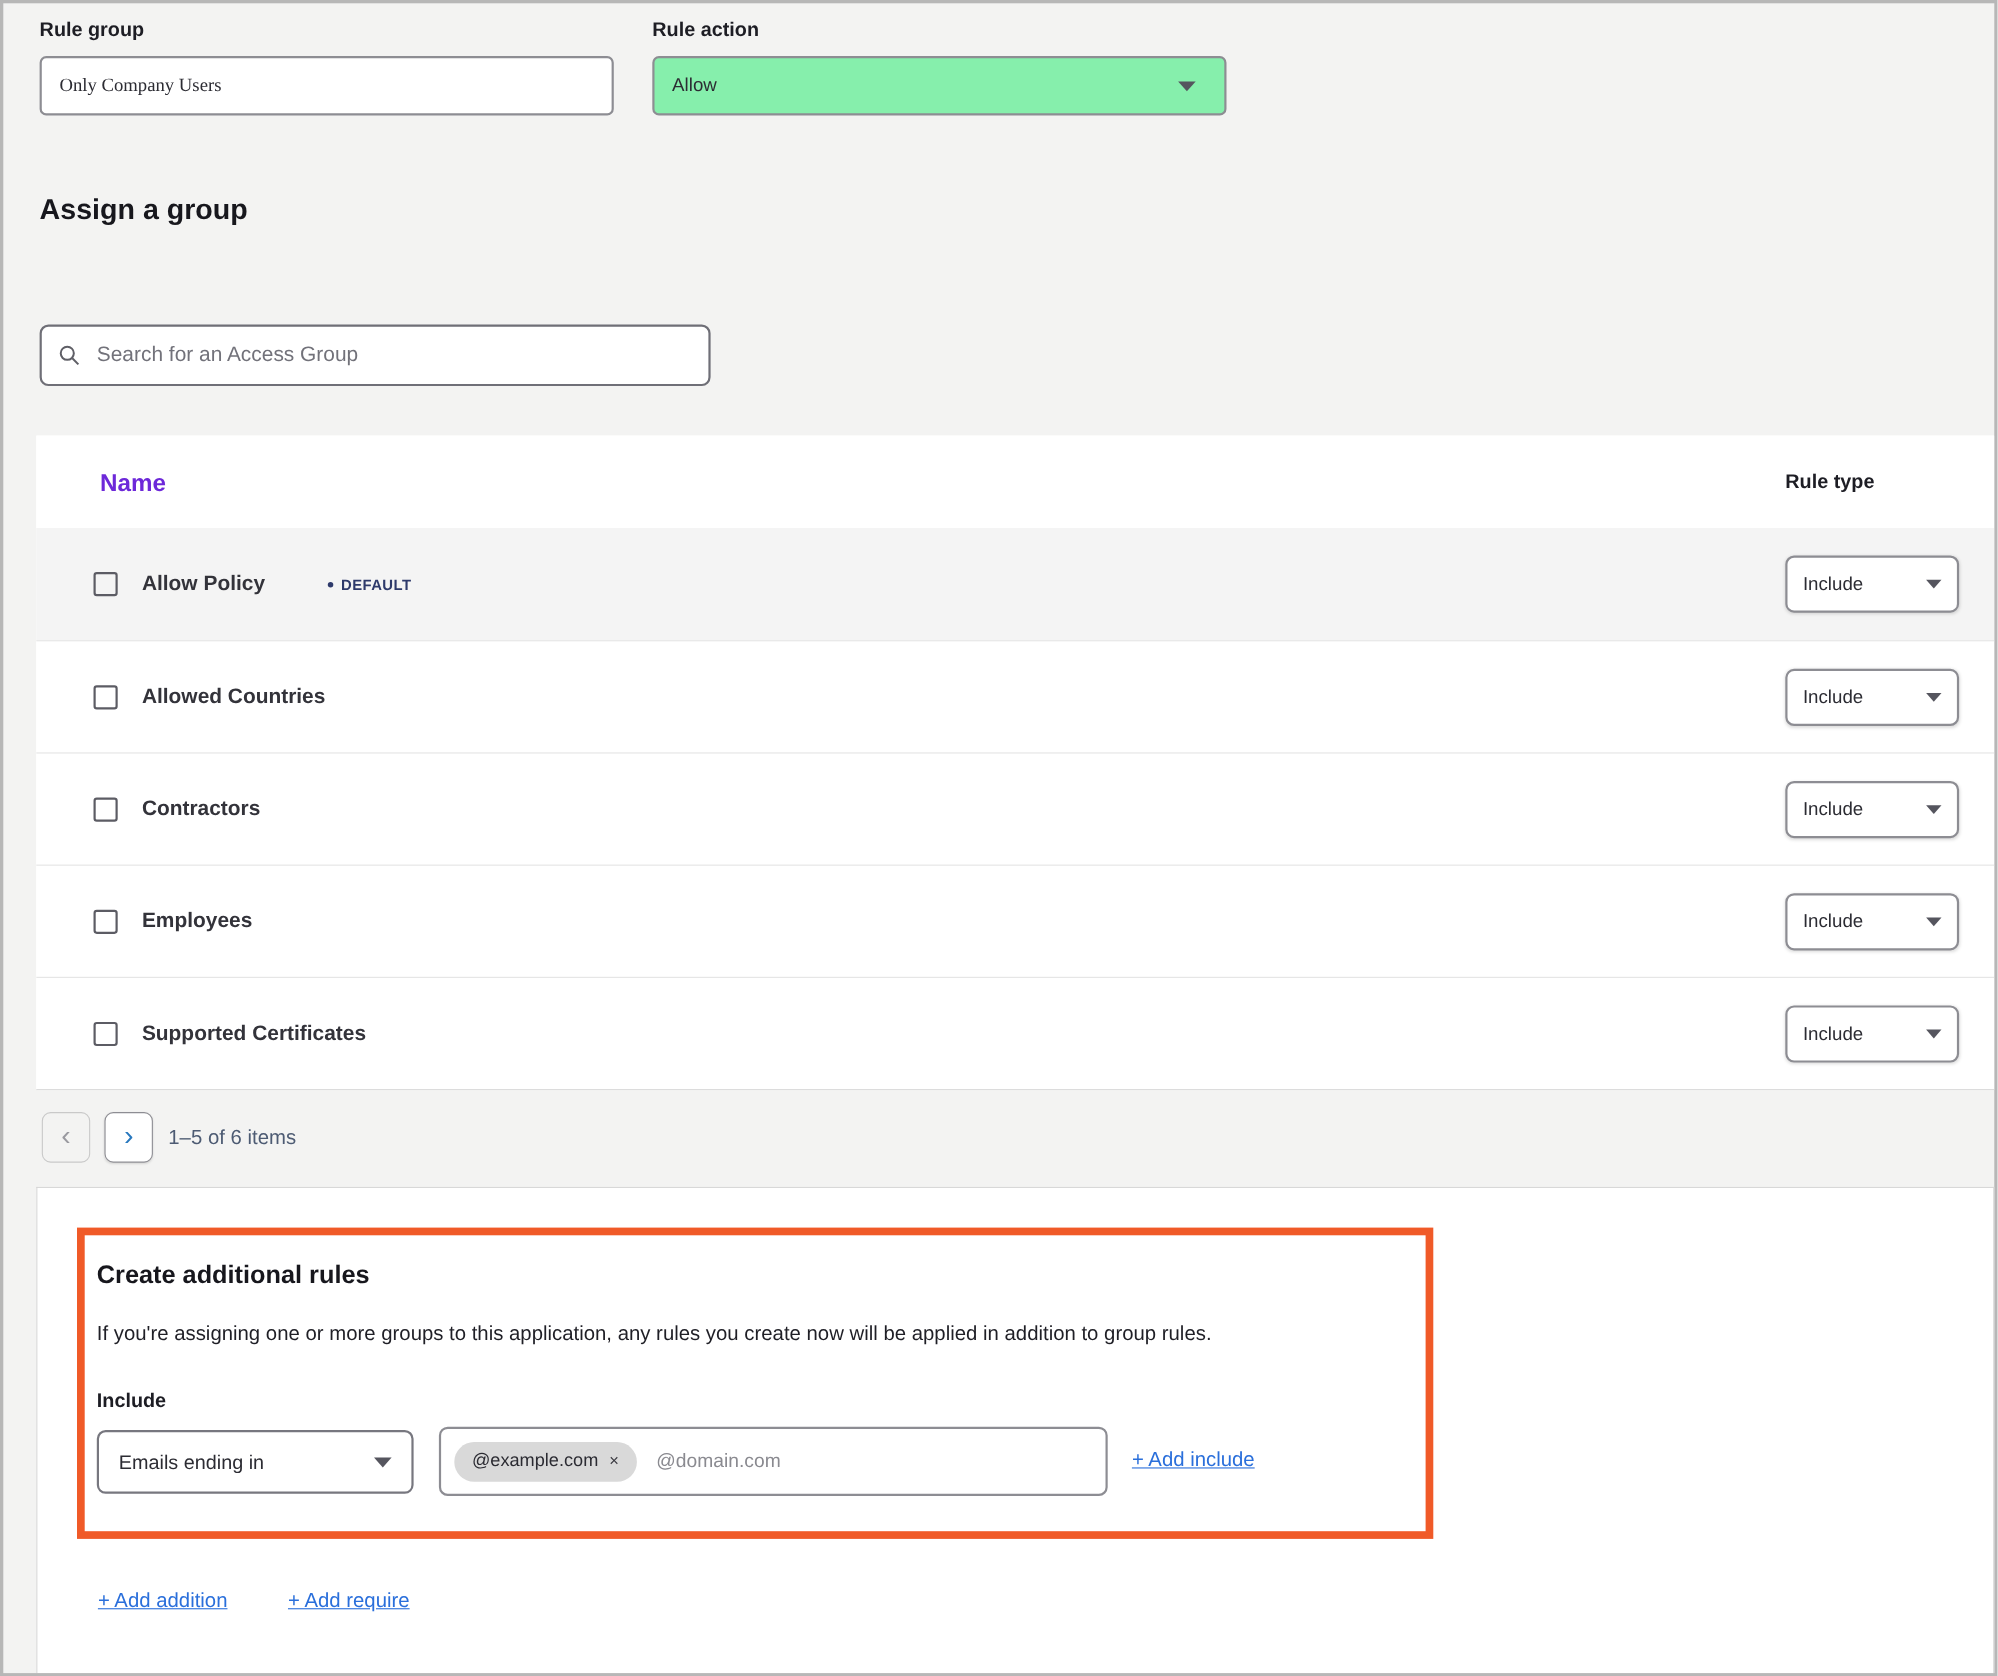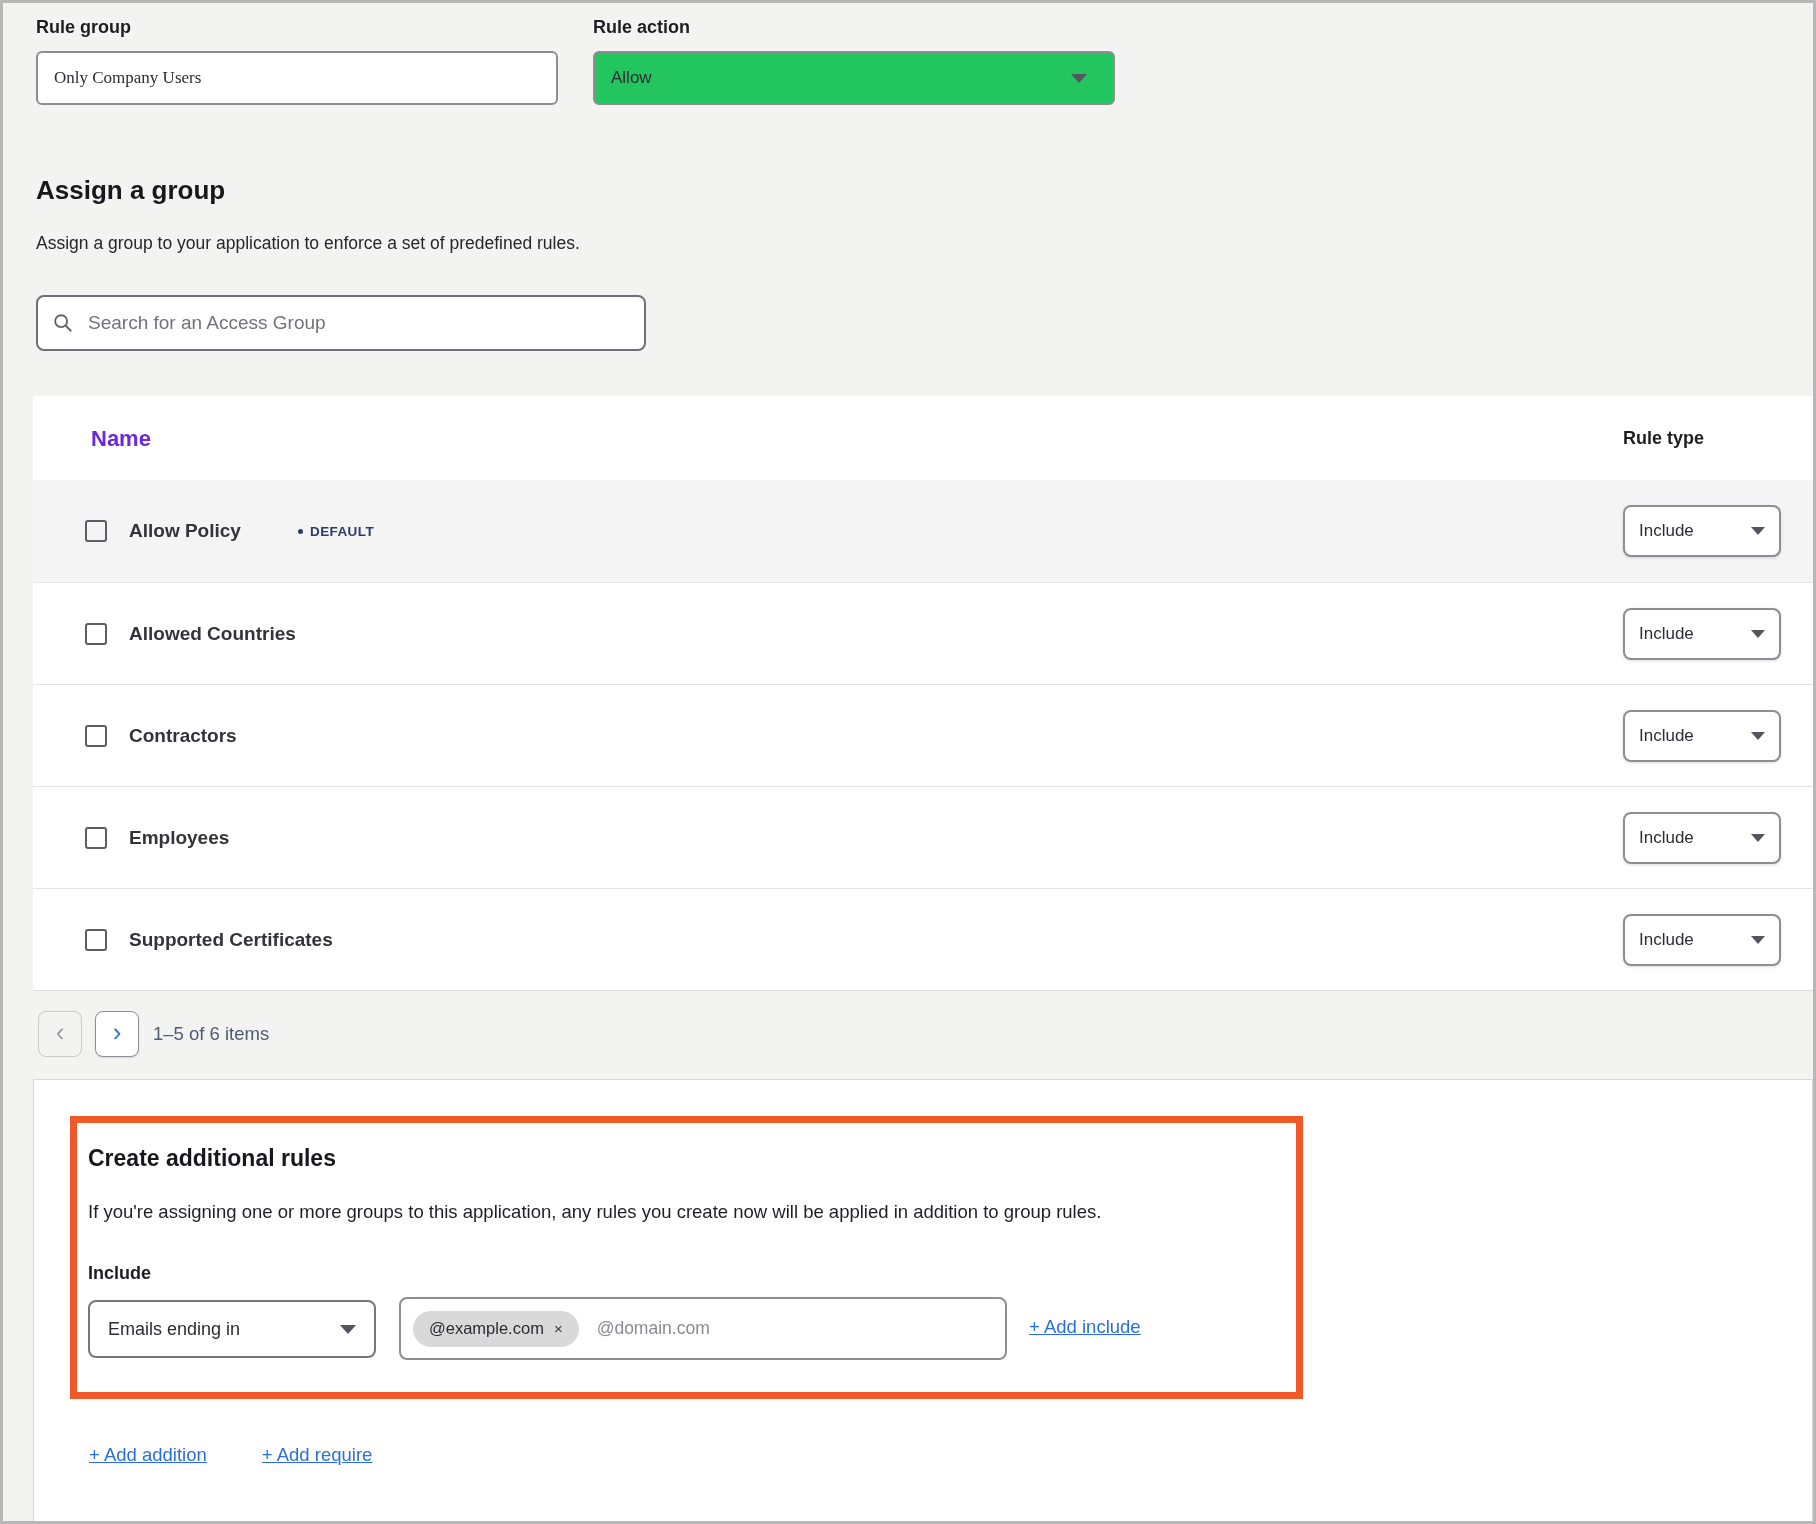--- a/index.html
+++ b/index.html
@@ -10,21 +10,21 @@
     font-family:"Liberation Sans", sans-serif;color:#23232a;
   }
   
   .field-label{position:absolute;font-size:18px;font-weight:700;color:#1d1d24;}
   .text-input{
     position:absolute;height:54px;background:#fff;border:2px solid #8d8d93;
     border-radius:6px;font-size:17px;color:#2c2c33;padding:0 16px;
     font-family:Liberation Serif, serif;outline:none;
   }
   .select-box{
-    position:absolute;height:54px;background:#22c55e;border:2px solid #8d8d93;
+    position:absolute;height:54px;background:#86efac;border:2px solid #8d8d93;
     border-radius:6px;display:flex;align-items:center;justify-content:space-between;
     padding:0 26px 0 16px;font-size:17px;color:#2c2c33;cursor:pointer;
   }
   .caret{width:0;height:0;border-left:8px solid transparent;border-right:8px solid transparent;border-top:9px solid #55555e;}
   
   .section-heading{position:absolute;font-size:26px;font-weight:700;color:#17171d;}
   .section-desc{position:absolute;font-size:17.5px;color:#26262d;}
   .search-box{
     position:absolute;left:33px;top:292px;width:610px;height:56px;background:#fff;
     border:2px solid #6f6f77;border-radius:8px;display:flex;align-items:center;padding:0 14px;
@@ -109,21 +109,20 @@
   <div class="field-label" style="left:33px;top:14px;">Rule group</div>
   <input class="text-input" style="left: 33px; top: 48px; width: 522px;" value="Only Company Users">
 
   <div class="field-label" style="left:590px;top:14px;">Rule action</div>
   <div class="select-box" style="left:590px;top:48px;width:522px;">
     <span>Allow</span>
     <span class="caret"></span>
   </div>
 
   <div class="section-heading" style="left:33px;top:172px;">Assign a group</div>
-  <div class="section-desc" style="left:33px;top:230px;">Assign a group to your application to enforce a set of predefined rules.</div>
 
   <div class="search-box">
     <svg width="22" height="22" viewBox="0 0 24 24">
       <circle cx="10" cy="10" r="6.5" fill="none" stroke="#5f5f66" stroke-width="2"></circle>
       <line x1="15" y1="15" x2="21" y2="21" stroke="#5f5f66" stroke-width="2"></line>
     </svg>
     <input placeholder="Search for an Access Group" style="">
   </div>
 
   <div class="group-table">

